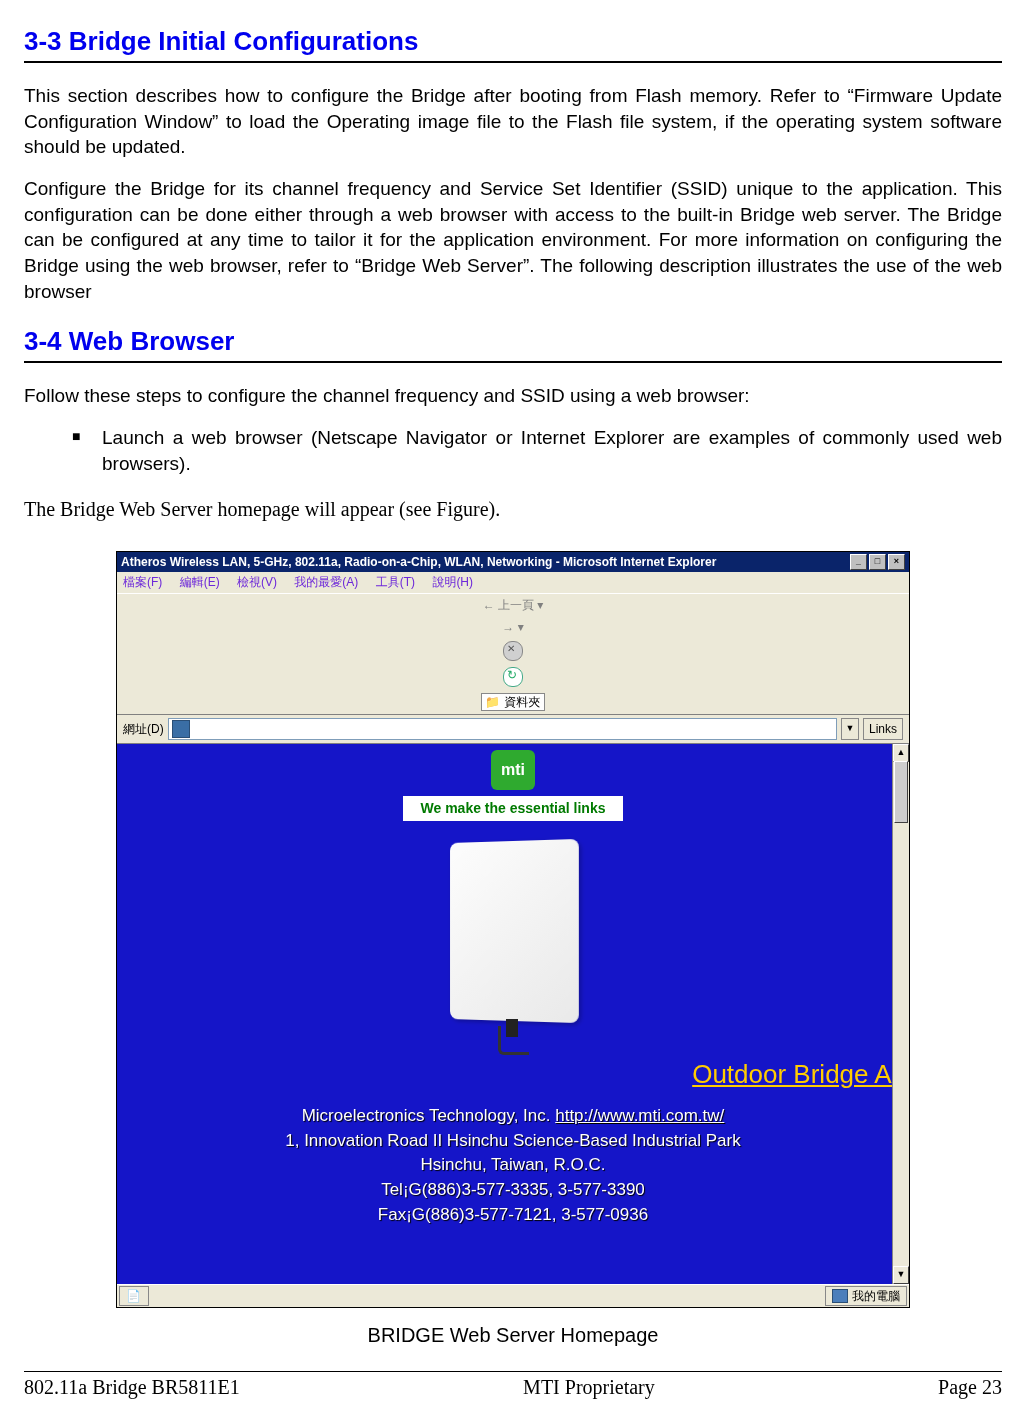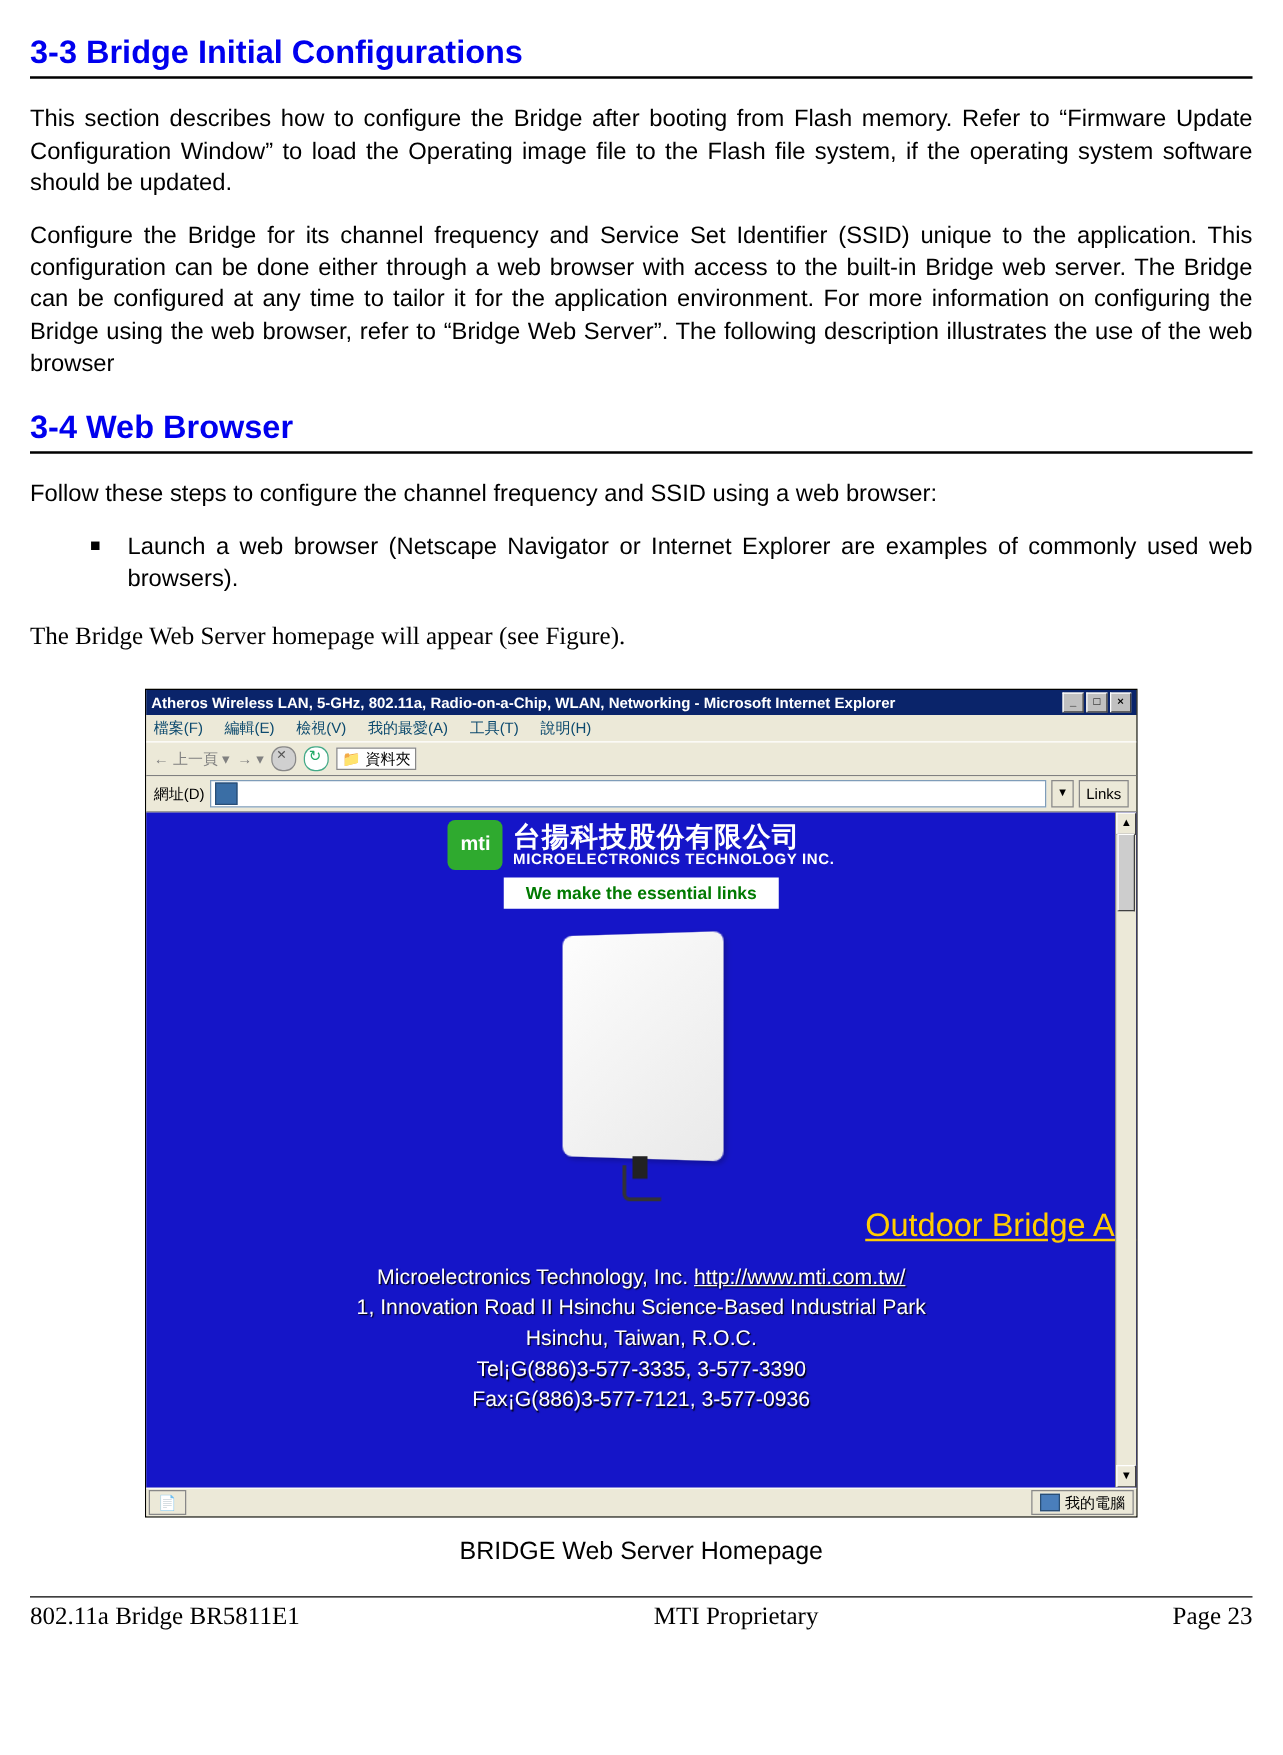--- a/index.html
+++ b/index.html
@@ -40,23 +40,23 @@
     color: #fff;
     font-weight: bold;
     padding: 2px 4px;
     display: flex;
     align-items: center;
     justify-content: space-between;
     font-family: "MS Sans Serif", Tahoma, sans-serif;
   }
   .titlebar .tbtns { display:flex; gap:2px; }
   .titlebar .tbtn { width:15px; height:14px; background:#c0c0c0; border:1px solid #fff; border-right-color:#404040; border-bottom-color:#404040; font-size:9px; line-height:12px; text-align:center; color:#000; font-weight:bold; }
-  .menubar { background:#ece9d8; padding:2px 6px; color:#0c4a6e; font-family: "PMingLiU","MingLiU",SimSun,sans-serif; }
+  .menubar { background:#ece9d8; padding:2px 6px; color:#6d28d9; font-family: "PMingLiU","MingLiU",SimSun,sans-serif; }
   .menubar span { margin-right: 14px; }
-  .toolbar { background:#ece9d8; border-top:1px solid #fff; border-bottom:1px solid #808080; padding:3px 6px; display:flex; align-items:center; gap:6px; font-family: "PMingLiU","MingLiU",SimSun,sans-serif; }
+  .toolbar { background:#ece9d8; border-top:1px solid #fff; border-bottom:1px solid #808080; padding:3px 6px; display:flex; align-items:center; gap:6px; font-family: "PMingLiU","MingLiU",SimSun,sans-serif; flex-direction: column; }
   .toolbar .nav { color:#808080; }
   .toolbar .circ { width:18px; height:18px; border-radius:9px; display:inline-block; vertical-align:middle; }
   .toolbar .stopc { background:#d0d0d0; border:1px solid #888; position:relative; }
   .toolbar .stopc::after{content:"✕"; position:absolute; left:3px; top:0; font-size:10px; color:#555;}
   .toolbar .refc { background:#fff; border:1px solid #4a8; position:relative; }
   .toolbar .refc::after{content:"↻"; position:absolute; left:3px; top:-1px; font-size:12px; color:#2a6;}
   .toolbar .foldbtn { border:1px solid #888; background:#fefefe; padding:0 4px; }
   .addrbar { background:#ece9d8; border-bottom:1px solid #808080; padding:3px 6px; display:flex; align-items:center; gap:4px; font-family: "PMingLiU","MingLiU",SimSun,sans-serif; }
   .addrbar .addr { flex:1; display:flex; align-items:center; border:1px solid #7f9db9; background:#fff; height:20px; }
   .addrbar .addr .ico { width:16px; height:16px; margin:0 3px; display:inline-block; background:#3a6ea5; border:1px solid #2a4e75; }
@@ -148,24 +148,20 @@
     <div class="vscroll">
       <div class="sbtn">▲</div>
       <div class="thumb"></div>
       <div class="dnwrap">
             <div class="sbtn">▼</div>
           </div>
     </div>
     <div class="logoarea">
       <div class="logo-row">
         <div class="mti-badge">mti</div>
-        <div class="logo-text">
-          <div class="logo-cn">台揚科技股份有限公司</div>
-          <div class="logo-en">MICROELECTRONICS TECHNOLOGY INC.</div>
-        </div>
       </div>
       <div><span class="tagline-box">We make the essential links</span></div>
     </div>
     <div class="device-img">
       <div class="panel"></div>
           <div class="conn"></div>
           <div class="wire"></div>
     </div>
     <div class="ob-link"><a href="#">Outdoor Bridge AP</a></div>
     <div class="contact">

